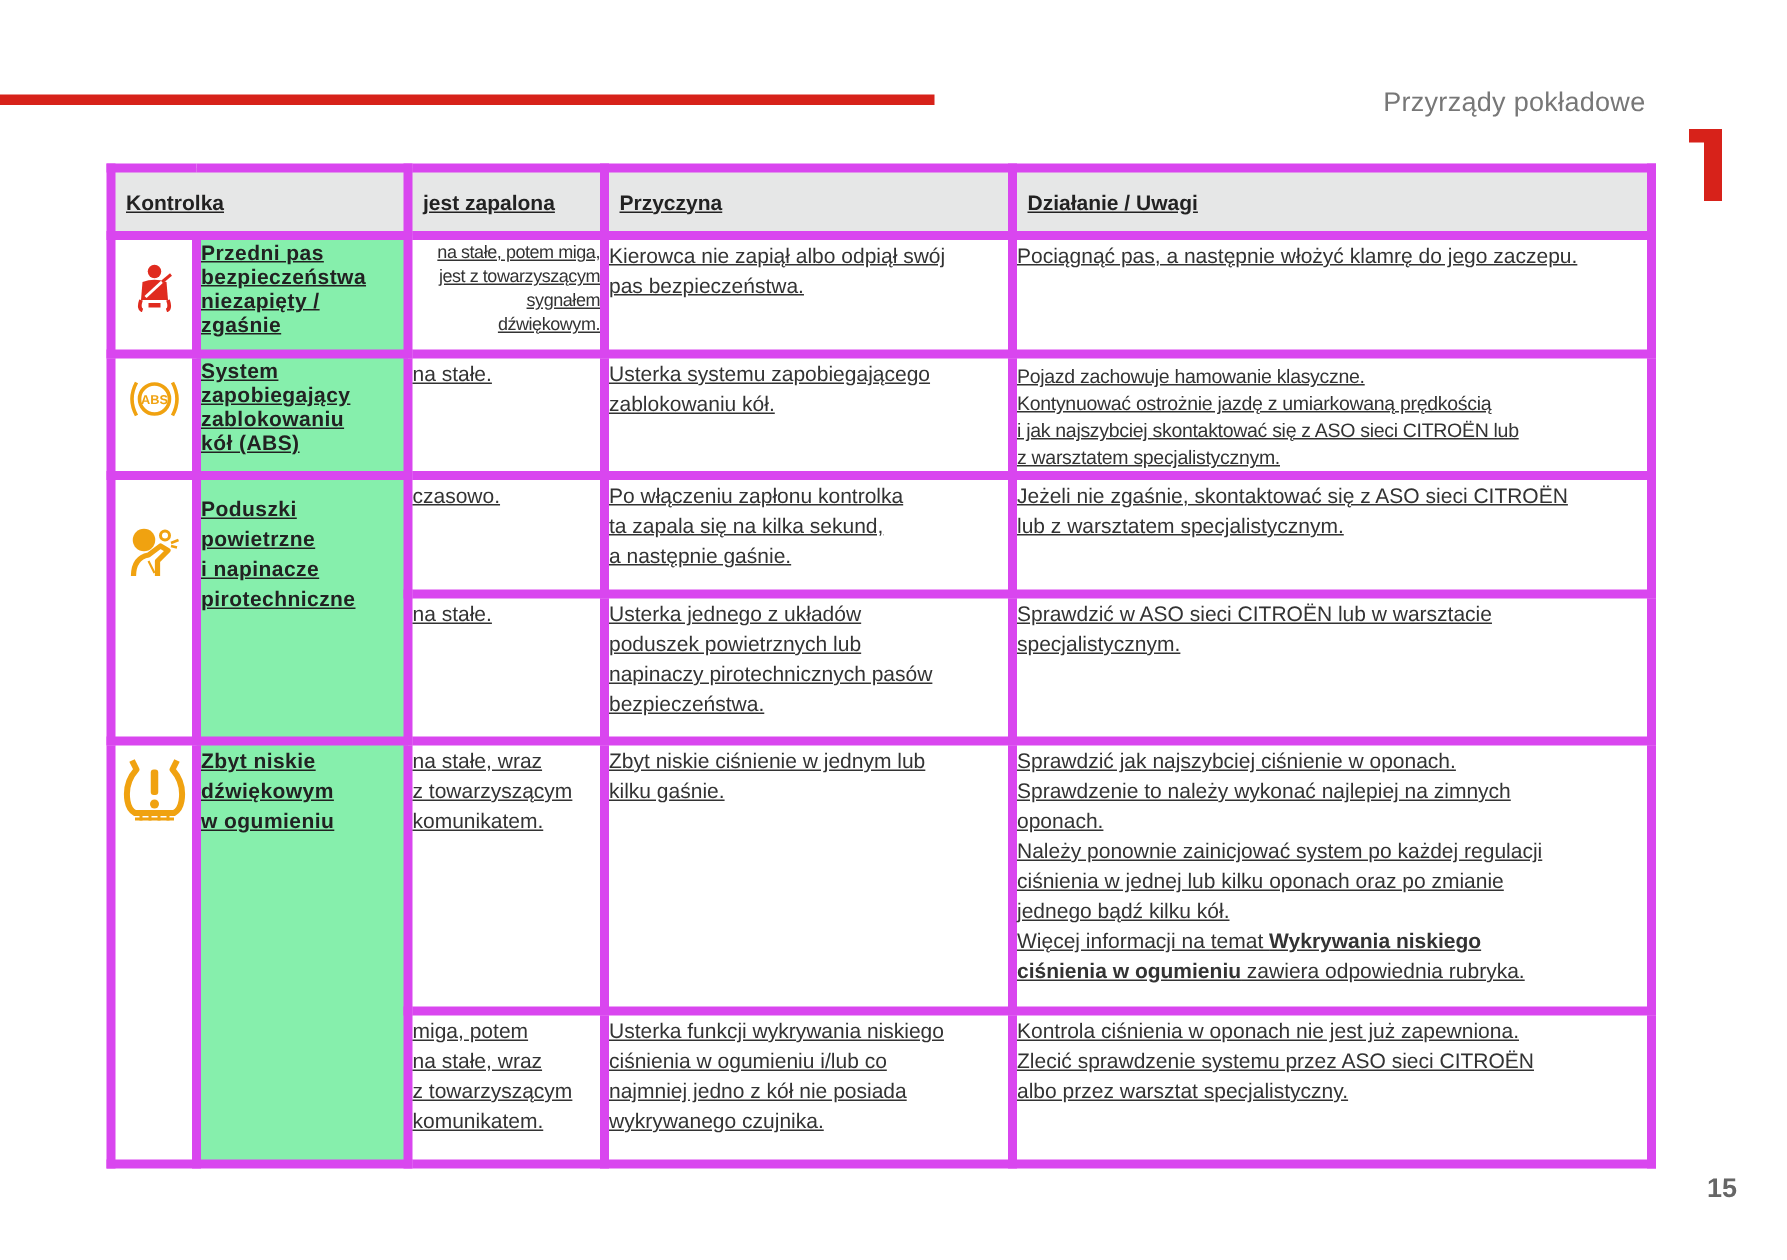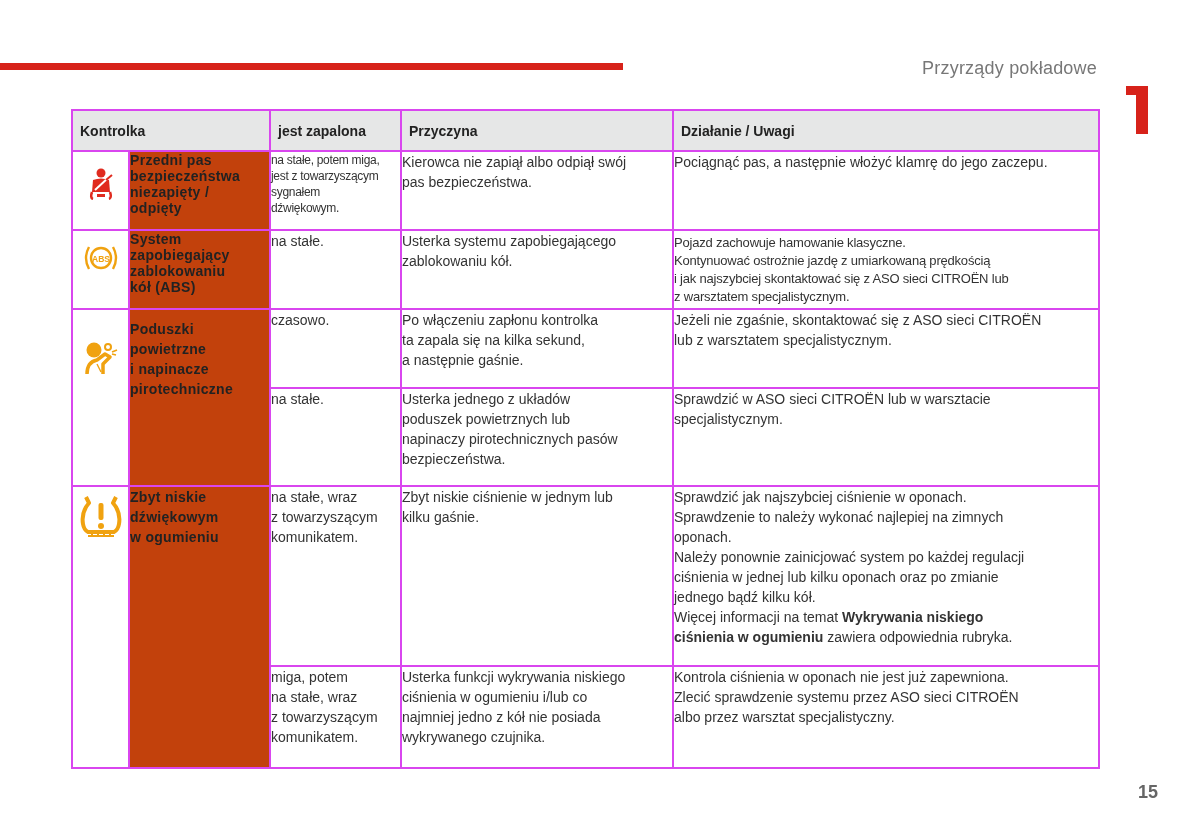--- a/index.html
+++ b/index.html
@@ -18,33 +18,33 @@
   }
   .page-num {
     position: absolute; left: 1138px; top: 782px; font-size: 18px; font-weight: bold; color: #666;
   }
   table.warn {
     position: absolute; left: 71px; top: 109px; width: 1027px;
     border-collapse: collapse; table-layout: fixed;
     font-size: 14px; line-height: 20px;
   }
   table.warn th, table.warn td {
-    border: 2px solid #d946ef; vertical-align: top; padding: 0;
+    border: 6px solid #d946ef; vertical-align: top; padding: 0; text-decoration: underline;
   }
   table.warn thead th {
     background: #e6e7e7; height: 39px; text-align: left; font-weight: bold; font-size: 14px;
     vertical-align: middle; padding-left: 7px; color: #222;
   }
   td.icon { text-align: center; }
   td.icon svg { display: block; margin: 0 auto; }
   td.name {
-    background: #c2410c; font-weight: bold; padding: 7px 7px 0 7px; color: #222; letter-spacing: 0.3px;
+    background: #86efac; font-weight: bold; padding: 7px 7px 0 7px; color: #222; letter-spacing: 0.3px;
   }
   td.lit, td.cause, td.action { padding: 7px 7px 0 7px; color: #333; }
-  td.lit.small { font-size: 12px; line-height: 16px; letter-spacing: -0.3px; }
+  td.lit.small { font-size: 12px; line-height: 16px; letter-spacing: -0.3px; text-align: right; }
   td.action.compact { font-size: 13px; line-height: 18px; letter-spacing: -0.2px; padding-top: 3px; }
   .name.loose { line-height: 20px; }
   .name.tight { line-height: 16px; }
   .line { display: block; }
   b.em { font-weight: bold; }
 </style>
 </head>
 <body>
 
 <div class="red-bar"></div>
@@ -81,21 +81,21 @@
           <line x1="9" y1="22" x2="22" y2="10" stroke="#fff" stroke-width="2"></line>
           <line x1="20" y1="12" x2="26" y2="7" stroke="#e02b1f" stroke-width="2"></line>
           <path d="M6 24 Q4 30 7 31 M24 24 Q26 30 23 31" stroke="#e02b1f" stroke-width="2.5" fill="none"></path>
           <rect x="11" y="26" width="8" height="3" fill="#e02b1f"></rect>
         </svg>
       </td>
       <td class="name tight">
         <span class="line">Przedni pas</span>
         <span class="line">bezpieczeństwa</span>
         <span class="line">niezapięty /</span>
-        <span class="line">odpięty</span>
+        <span class="line">zgaśnie</span>
       </td>
       <td class="lit small">
         <span class="line">na stałe, potem miga,</span>
         <span class="line">jest z towarzyszącym</span>
         <span class="line">sygnałem</span>
         <span class="line">dźwiękowym.</span>
       </td>
       <td class="cause">
         <span class="line">Kierowca nie zapiął albo odpiął swój</span>
         <span class="line">pas bezpieczeństwa.</span>

